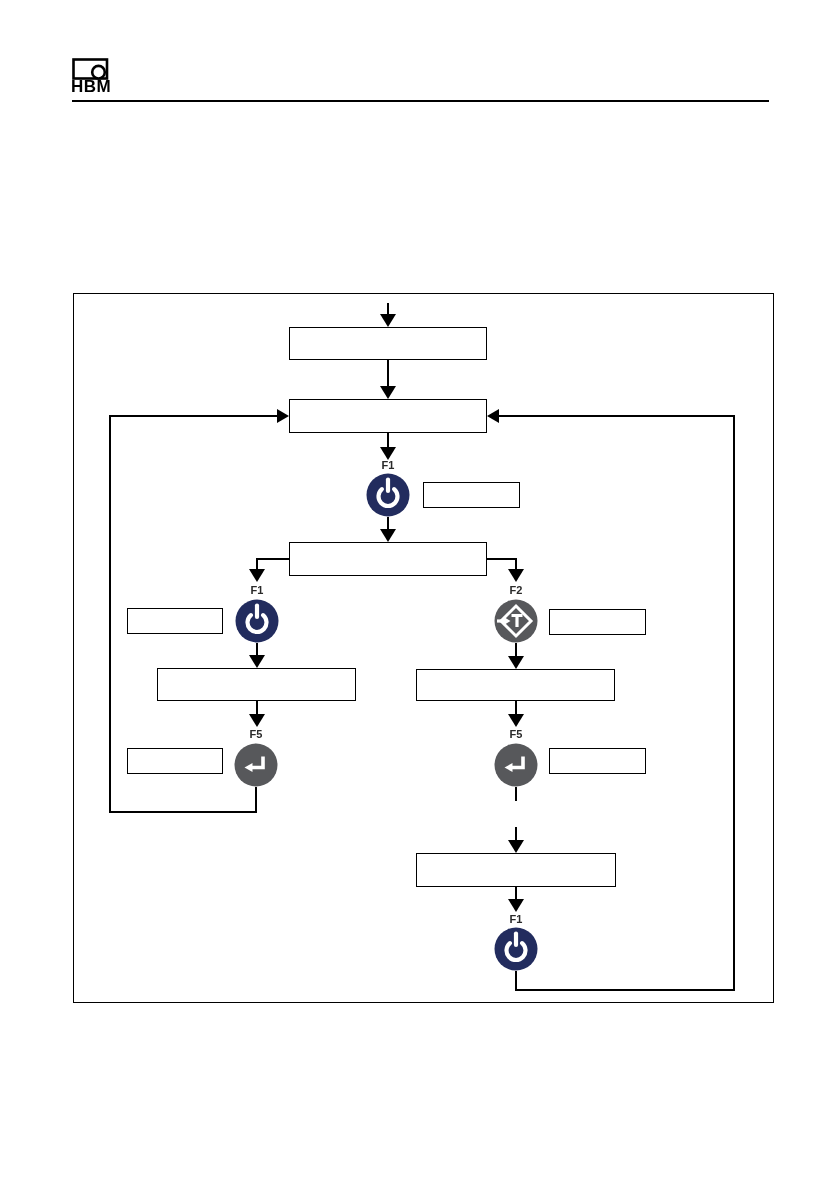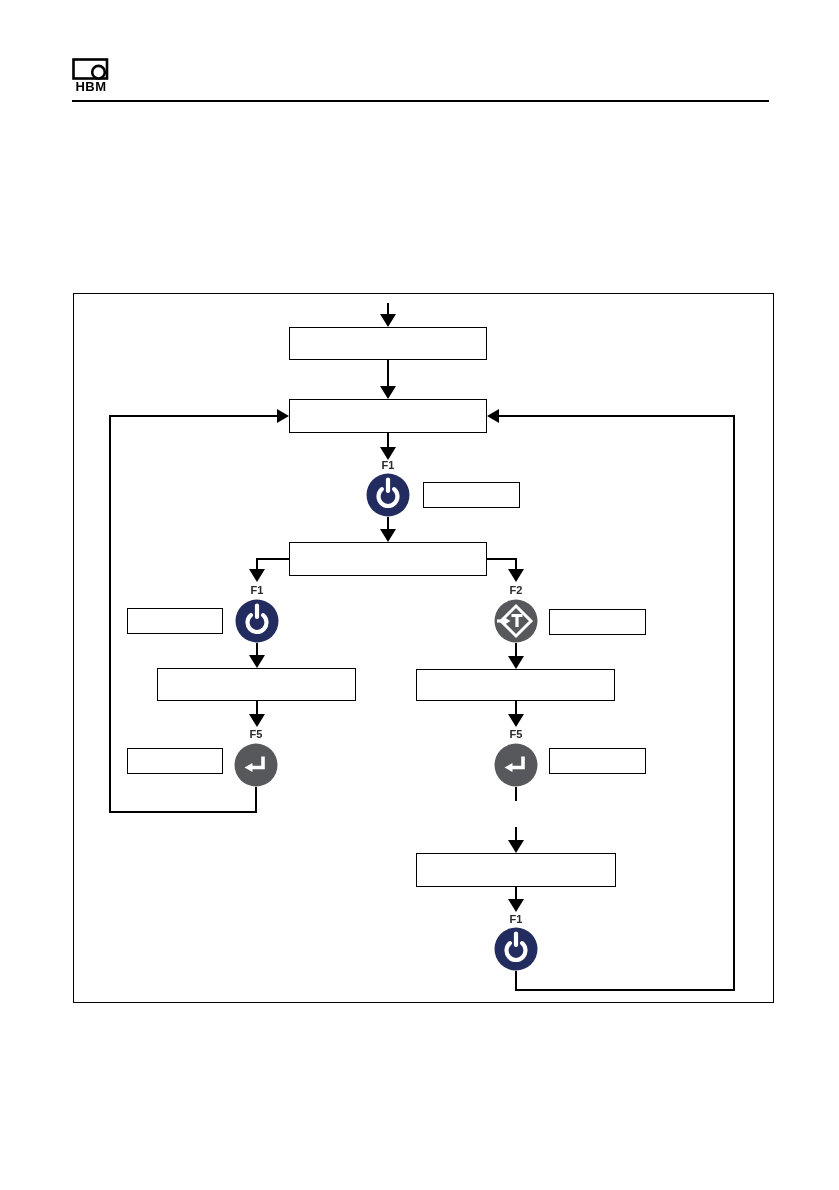--- a/index.html
+++ b/index.html
@@ -9,21 +9,21 @@
   }
   .abs{position:absolute;}
   .rule{background:#000;}
   .frame{border:1px solid #000;background:transparent;}
   .fbox{border:1px solid #000;background:#fff;box-sizing:border-box;}
   .cline{background:#000;}
   .arr-down{width:0;height:0;border-left:8px solid transparent;border-right:8px solid transparent;border-top:13px solid #000;}
   .arr-right{width:0;height:0;border-top:7px solid transparent;border-bottom:7px solid transparent;border-left:12px solid #000;}
   .arr-left{width:0;height:0;border-top:7px solid transparent;border-bottom:7px solid transparent;border-right:12px solid #000;}
   .fkey-label{font-size:11px;font-weight:700;color:#2a2a2a;text-align:center;line-height:13px;}
-  .logo-text{font-size:13px;font-weight:700;color:#000;letter-spacing:0.5px;text-align:center;line-height:14px;}
+  .logo-text{font-size:17px;font-weight:700;color:#000;letter-spacing:0.5px;text-align:center;line-height:14px;}
 </style>
 </head>
 <body>
 
 <div class="page">
 
   <svg class="abs" style="left:72px;top:58px;" width="38" height="23" viewBox="0 0 38 23">
     <rect x="1.5" y="1.5" width="33.5" height="19" fill="#ffffff" stroke="#000000" stroke-width="2.6"></rect>
     <circle cx="26.5" cy="14.2" r="6.3" fill="#ffffff" stroke="#000000" stroke-width="2.6"></circle>
   </svg>

